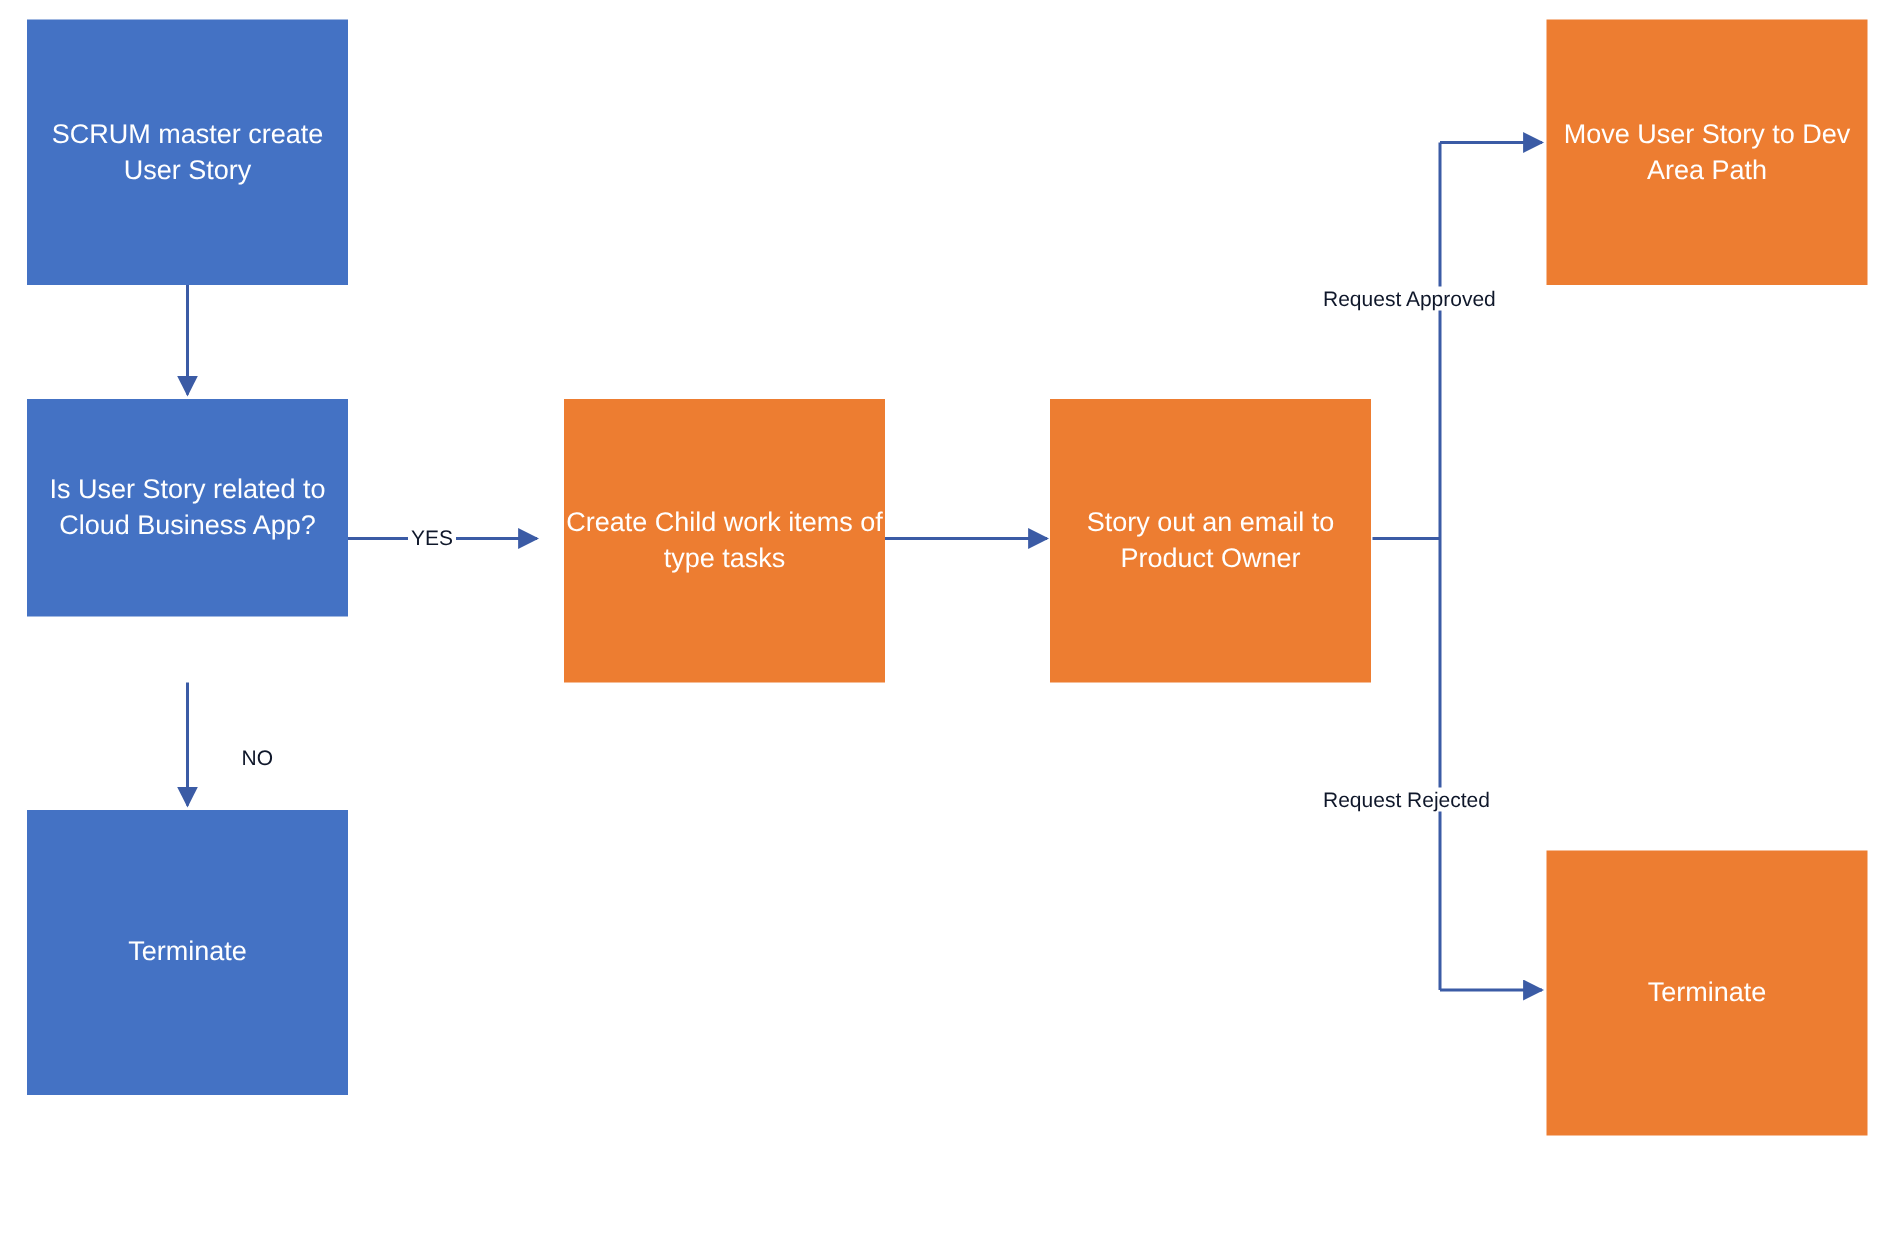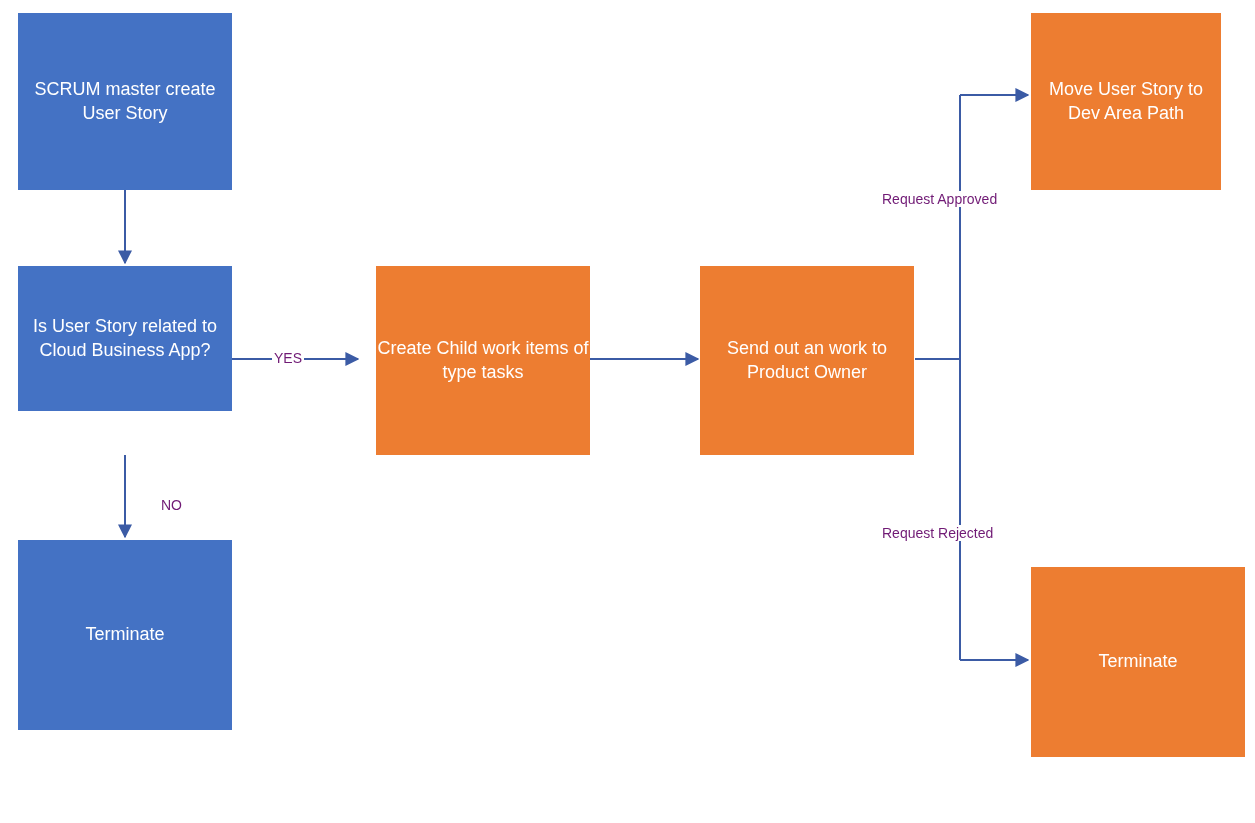--- a/index.html
+++ b/index.html
@@ -20,21 +20,21 @@
     text-align: center;
     color: #ffffff;
     font-size: 18px;
     line-height: 1.3;
     box-sizing: border-box;
   }
   .blue { background: #4472C4; }
   .orange { background: #ED7D31; }
   .edge-label {
     position: absolute;
-    color: #701a75;
+    color: #0f172a;
     font-size: 14px;
     background: #ffffff;
     padding: 0 2px;
   }
   svg.connectors {
     position: absolute;
     left: 0;
     top: 0;
     width: 1255px;
     height: 823px;
@@ -82,24 +82,24 @@
 
 <div class="node blue" style="left:18px; top:540px; width:214px; height:190px;">
   <span>Terminate</span>
 </div>
 
 <div class="node orange" style="left:376px; top:266px; width:214px; height:189px;">
   <span>Create Child work items of type tasks</span>
 </div>
 
 <div class="node orange" style="left:700px; top:266px; width:214px; height:189px;">
-  <span>Send out an work to Product Owner</span>
+  <span>Story out an email to Product Owner</span>
 </div>
 
-<div class="node orange" style="left:1031px; top:13px; width:190px; height:177px;">
+<div class="node orange" style="left:1031px; top:13px; width:214px; height:177px;">
   <span>Move User Story to Dev Area Path</span>
 </div>
 
 <div class="node orange" style="left:1031px; top:567px; width:214px; height:190px;">
   <span>Terminate</span>
 </div>
 
 <div class="edge-label" style="left:272px; top:350px;">
   <span>YES</span>
 </div>

